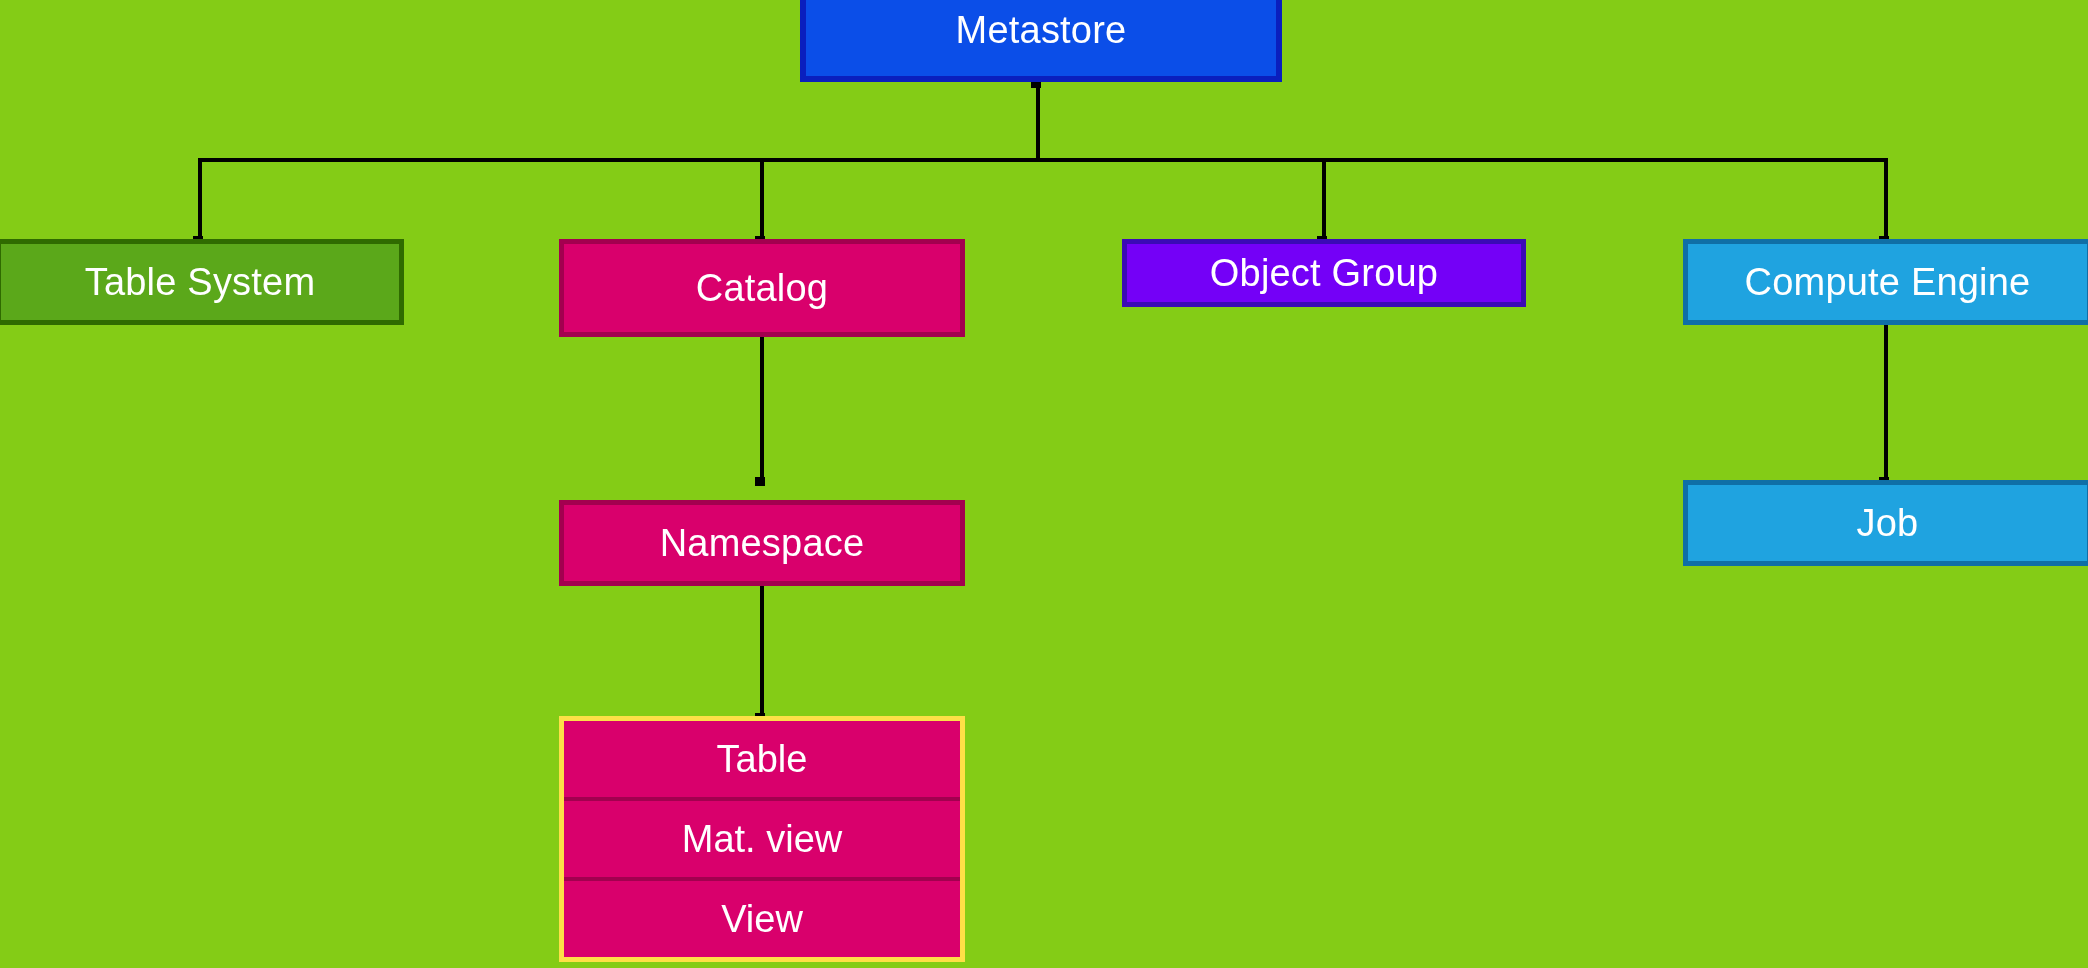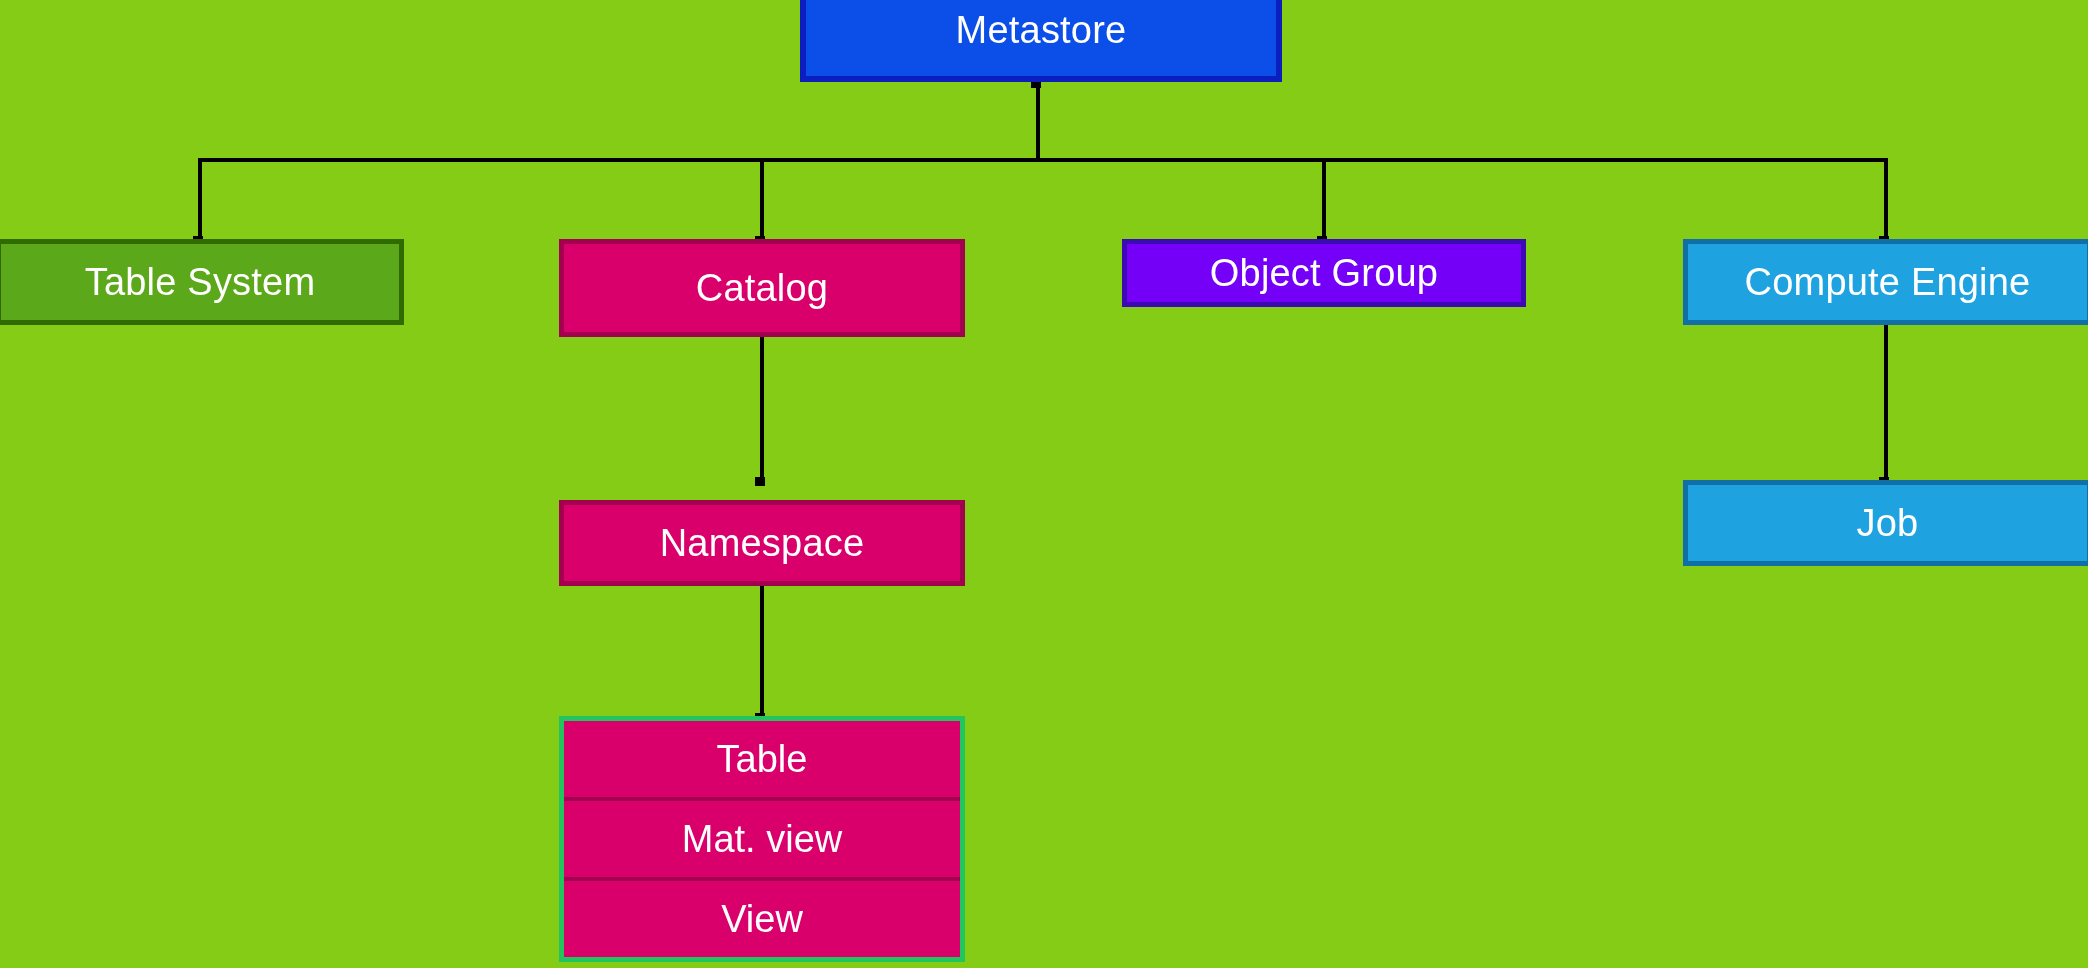--- a/index.html
+++ b/index.html
@@ -106,21 +106,21 @@
   </div>
 
   <div class="node" style="left:559px; top:480px; width:406px; height:86px; background:#d9006c; border:5px solid #a3004f;margin-top:20px;">
     <span>Namespace</span>
   </div>
 
   <div class="node" style="left:1683px; top:480px; width:409px; height:86px; background:#1fa3e0; border:5px solid #0f6fa6;">
     <span>Job</span>
   </div>
 
-  <div class="stack" style="left:559px; top:716px; width:406px; height:246px; background:#d9006c; border:5px solid #22c55e;">
+  <div class="stack" style="left:559px; top:716px; width:406px; height:246px; background:#d9006c; border:5px solid #fde047;">
     <div class="cell">
       <span>Table</span>
     </div>
     <div class="cell">
       <span>Mat. view</span>
     </div>
     <div class="cell">
       <span>View</span>
     </div>
   </div>

